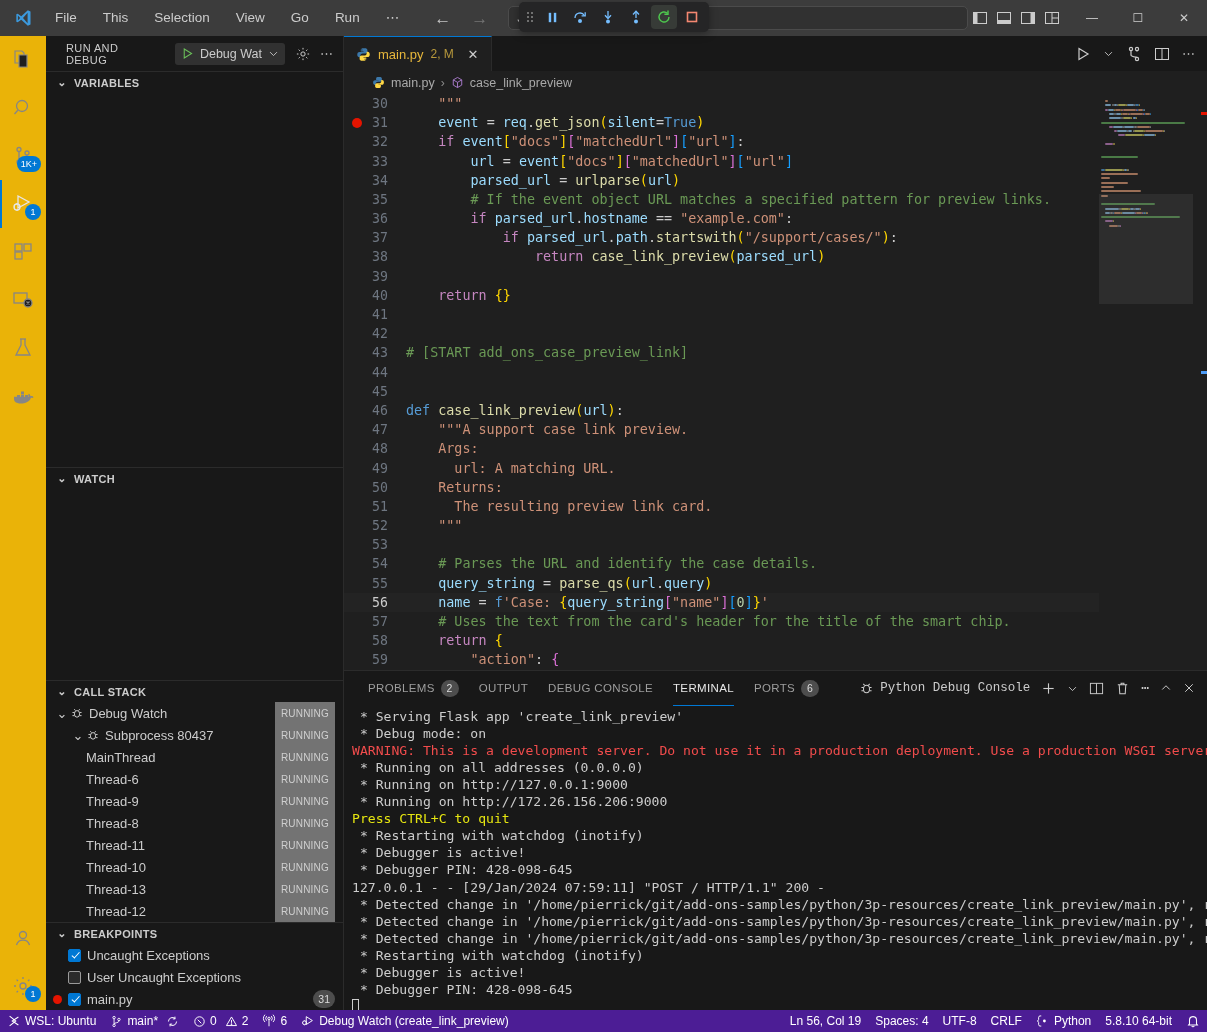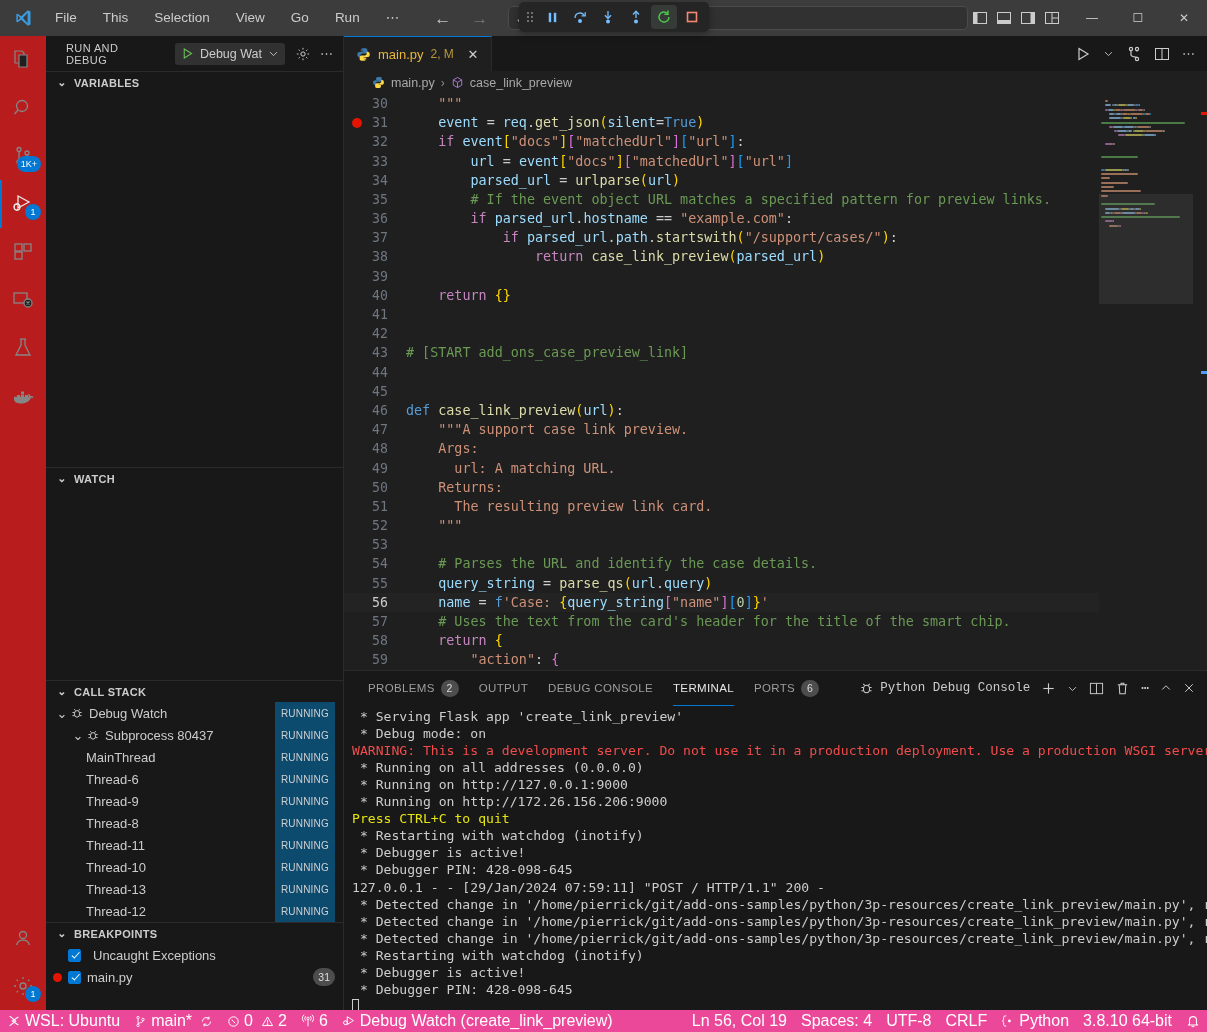--- a/index.html
+++ b/index.html
@@ -50,21 +50,21 @@
     width: 46px; height: 36px; display: flex; align-items: center; justify-content: center;
     color: #cccccc; font-size: 12px;
   }
   .layout-icons { display: flex; align-items: center; gap: 8px; margin-left: auto; padding-right: 6px; }
 
   
   .body { flex: 1 1 auto; display: flex; min-height: 0; }
 
   
   .activitybar {
-    width: 46px; background: #b91c1c; display: flex; flex-direction: column;
+    width: 46px; background: #eab308; display: flex; flex-direction: column;
     align-items: center; flex: 0 0 46px;
   }
   .act {
     width: 46px; height: 48px; display: flex; align-items: center; justify-content: center;
     position: relative; color: #868686;
   }
   .act.active { color: #e7e7e7; }
   .act.active::before {
     content: ""; position: absolute; left: 0; top: 0; bottom: 0; width: 2px; background: #0078d4;
   }
@@ -98,21 +98,21 @@
     background: #181818; text-transform: uppercase; border-top: 1px solid #2b2b2b;
   }
   .section-body { overflow: hidden; }
 
   .tree-row {
     height: 22px; display: flex; align-items: center; font-size: 13px; color: #cccccc;
     padding-right: 8px; white-space: nowrap;
   }
   .twisty { width: 16px; display: flex; align-items: center; justify-content: center; color: #cccccc; }
   .badge-running {
-    margin-left: auto; background: #0c4a6e; color: #cfcfcf; font-size: 10px;
+    margin-left: auto; background: #737373; color: #cfcfcf; font-size: 10px;
     padding: 8px 6px; border-radius: 2px; letter-spacing: .2px;
   }
   .cb {
     width: 13px; height: 13px; border-radius: 2px; border: 1px solid #9a9a9a; background: #2b2b2b;
     display: inline-flex; align-items: center; justify-content: center; flex: 0 0 13px;
   }
   .cb.checked { background: #0078d4; border-color: #0078d4; }
   .cb.checked::after {
     content: ""; width: 3px; height: 7px; border: solid #fff; border-width: 0 1.6px 1.6px 0;
     transform: rotate(42deg) translate(0px,-1px);
@@ -208,22 +208,22 @@
     font-family: "DejaVu Sans Mono", monospace; font-size: 13.1px; line-height: 17.1px;
     color: #cccccc; white-space: pre;
   }
   .tr-white { color: #cccccc; }
   .tr-red   { color: #f14c4c; }
   .tr-yellow{ color: #e5e510; }
   .term-cursor { display: inline-block; width: 7px; height: 14px; border: 1px solid #cccccc; vertical-align: -2px; }
 
   
   .statusbar {
-    height: 22px; flex: 0 0 22px; background: #ec4899; color: #ffffff;
-    display: flex; align-items: center; font-size: 16px;
+    height: 22px; flex: 0 0 22px; background: #4c1d95; color: #ffffff;
+    display: flex; align-items: center; font-size: 12px;
   }
   .sb-item { height: 22px; display: flex; align-items: center; gap: 4px; padding: 0 7px; white-space: nowrap; }
   .sb-right { margin-left: auto; display: flex; align-items: center; }
   .ico { display: inline-flex; align-items: center; justify-content: center; }
   svg { display: block; }
 </style>
 </head>
 <body>
 
 <div class="app">
@@ -536,21 +536,26 @@
 
       <div class="section" style="flex:0 0 auto;">
         <div class="section-header">
           <span class="twisty">⌄</span>
           <span>BREAKPOINTS</span>
         </div>
         <div class="section-body" id="breakpoint-rows">
             <div class="tree-row">
               <span style="display:inline-block;width:22px;flex:0 0 22px;"></span>
               <span class="cb checked"></span>
-              <span style="margin-left:12px;">Uncaught Exceptions</span>
+              <span style="margin-left:6px;">Uncaught Exceptions</span>
+            </div>
+            <div class="tree-row">
+              <span style="display:inline-block;width:22px;flex:0 0 22px;"></span>
+              <span class="cb"></span>
+              <span style="margin-left:6px;">User Uncaught Exceptions</span>
             </div>
             <div class="tree-row">
               <span style="display:inline-flex;width:22px;flex:0 0 22px;justify-content:center;">
                 <span class="bp-dot"></span>
               </span>
               <span class="cb checked"></span>
               <span style="margin-left:6px;">main.py</span>
               <span class="count-pill">31</span>
             </div>
           </div>
@@ -884,21 +889,21 @@
       <div class="sb-item">CRLF</div>
       <div class="sb-item">
         <span class="ico">
           <svg width="14" height="14" viewBox="0 0 16 16" fill="none" stroke="#ffffff" stroke-width="1.1">
               <path d="M6 2.2H4.6c-.9 0-1.6.7-1.6 1.6v2.4c0 .9-.6 1.6-1.5 1.8.9.2 1.5.9 1.5 1.8v2.4c0 .9.7 1.6 1.6 1.6H6"></path>
               <circle cx="9.6" cy="8" r="1.6" fill="#fff" stroke="none"></circle>
             </svg>
         </span>
         <span>Python</span>
       </div>
-      <div class="sb-item">3.8.10 64-bit</div>
+      <div class="sb-item">5.8.10 64-bit</div>
       <div class="sb-item">
         <span class="ico">
           <svg width="14" height="14" viewBox="0 0 16 16" fill="none" stroke="#ffffff" stroke-width="1.2">
               <path d="M4 11.2V7a4 4 0 0 1 8 0v4.2l1 1.3H3z"></path>
               <path d="M6.6 13.6a1.5 1.5 0 0 0 2.8 0"></path>
             </svg>
         </span>
       </div>
     </div>
   </div>

